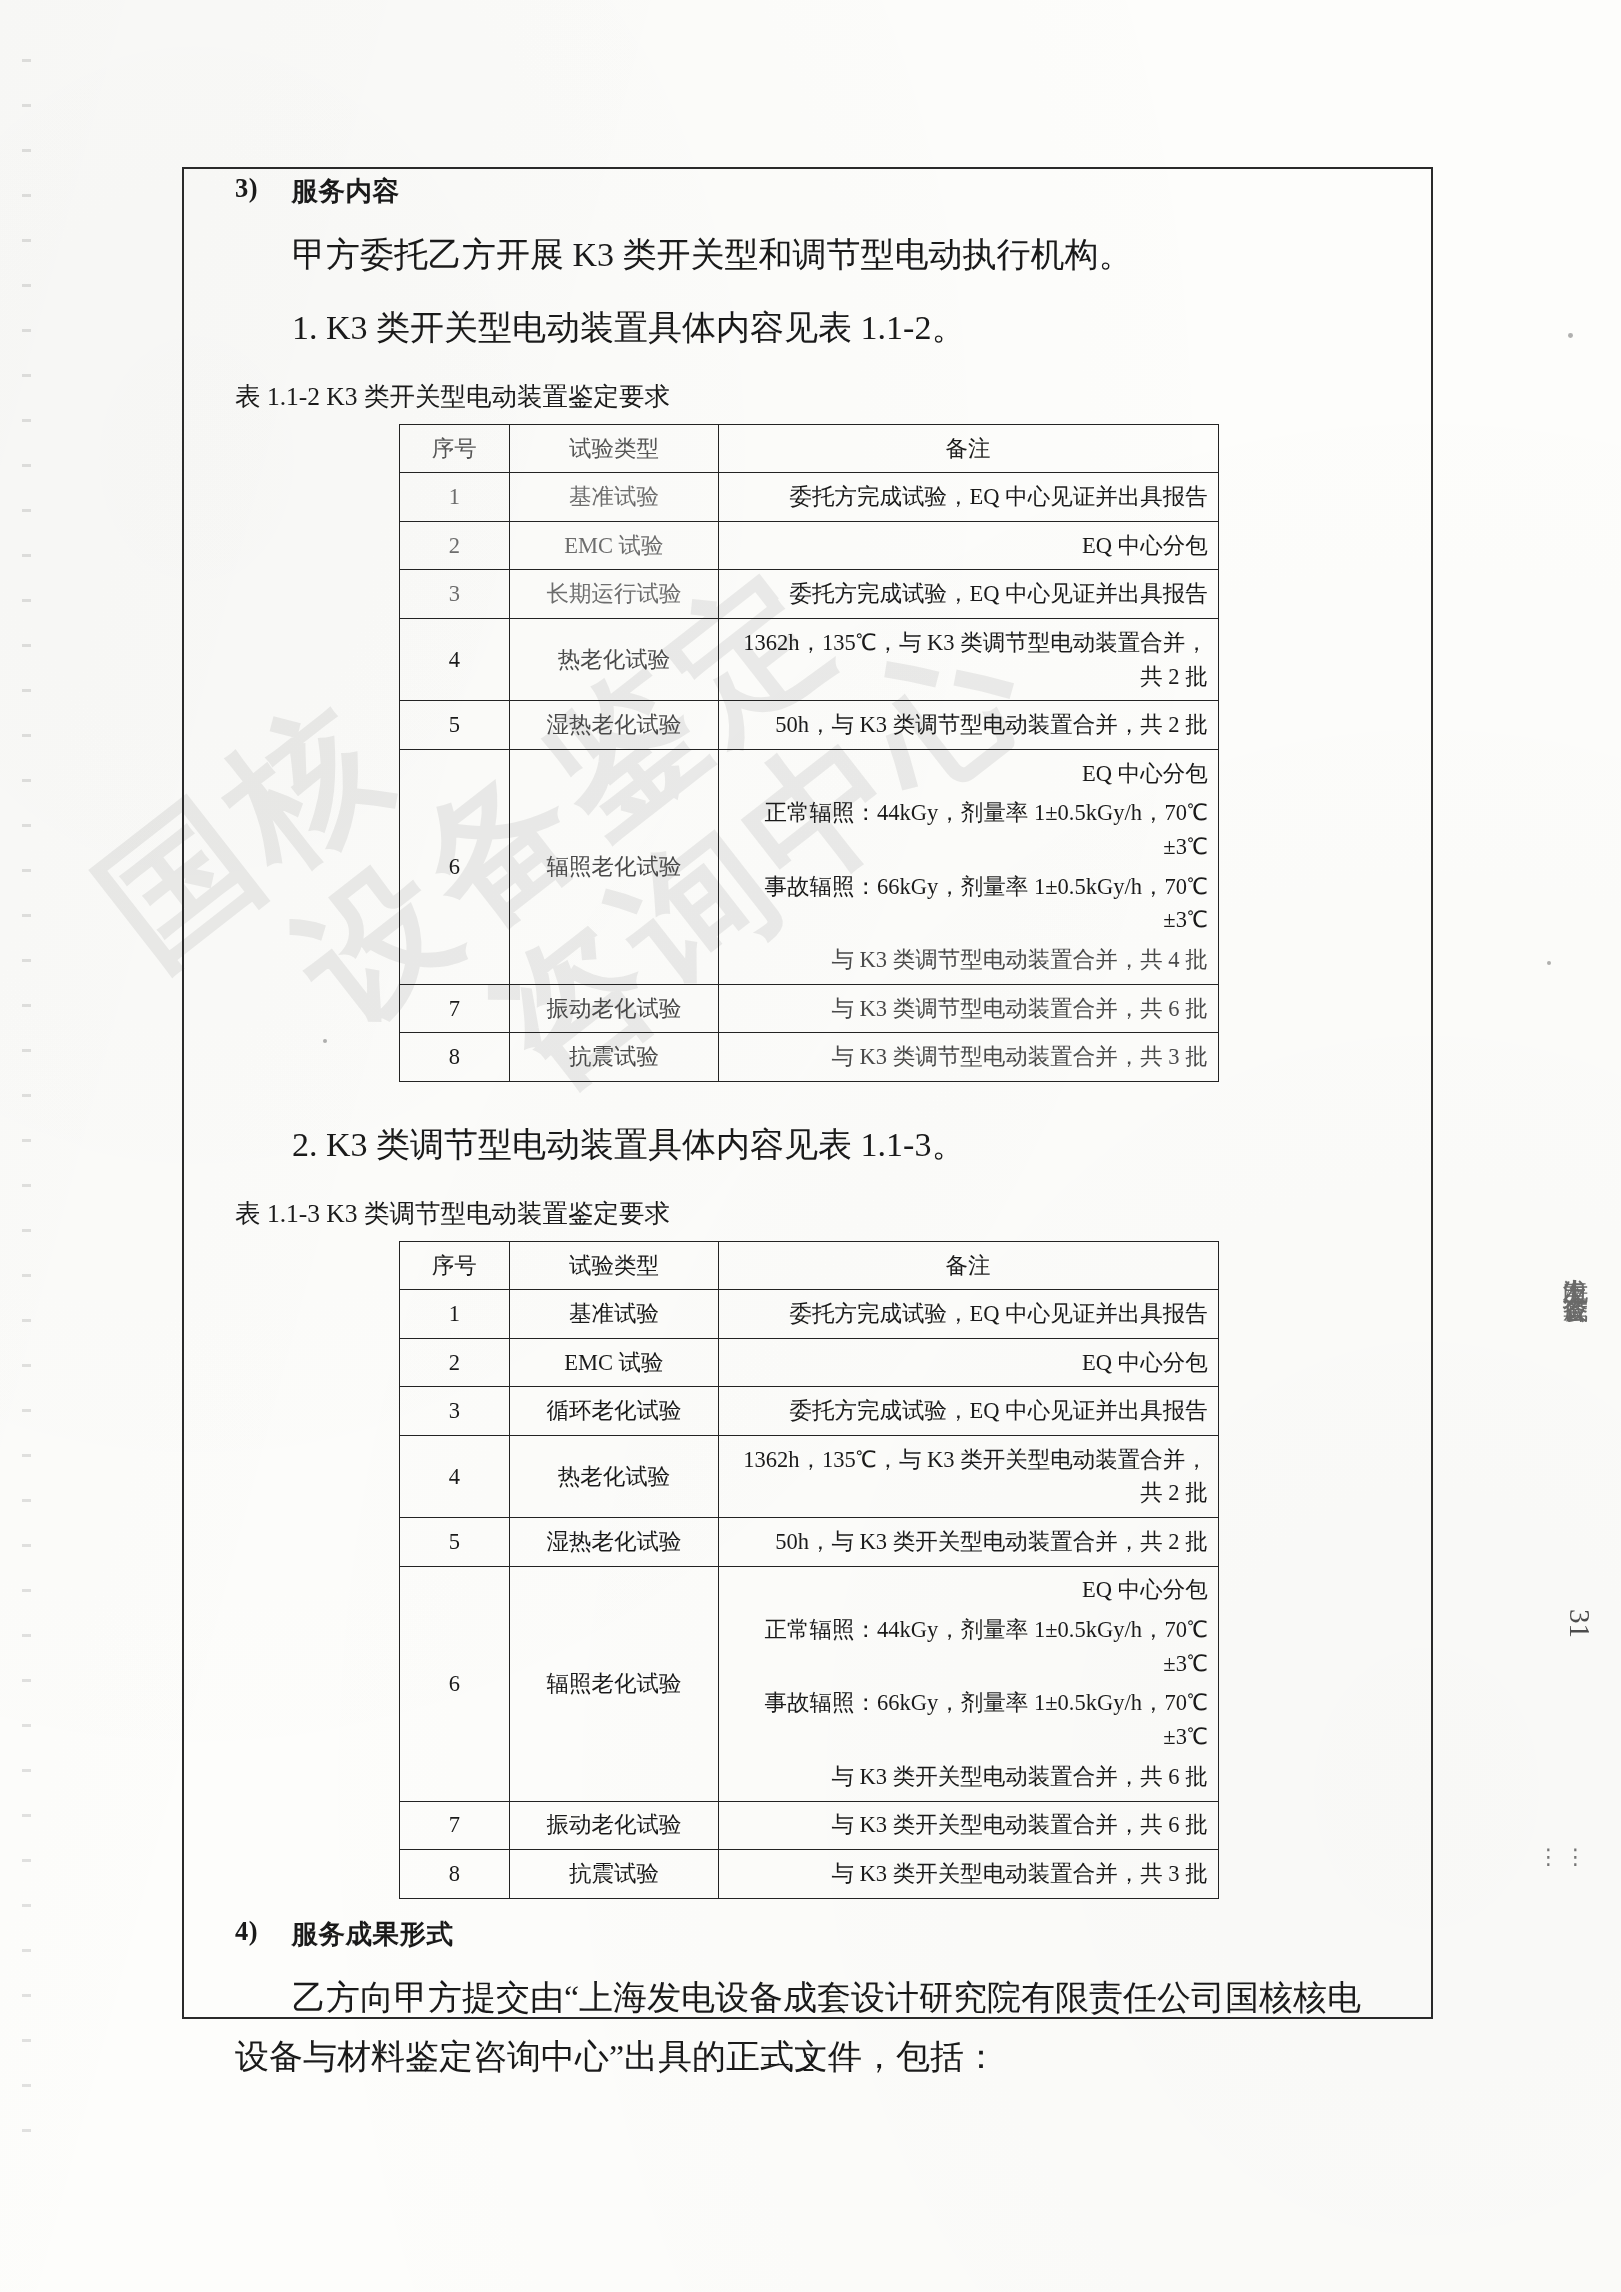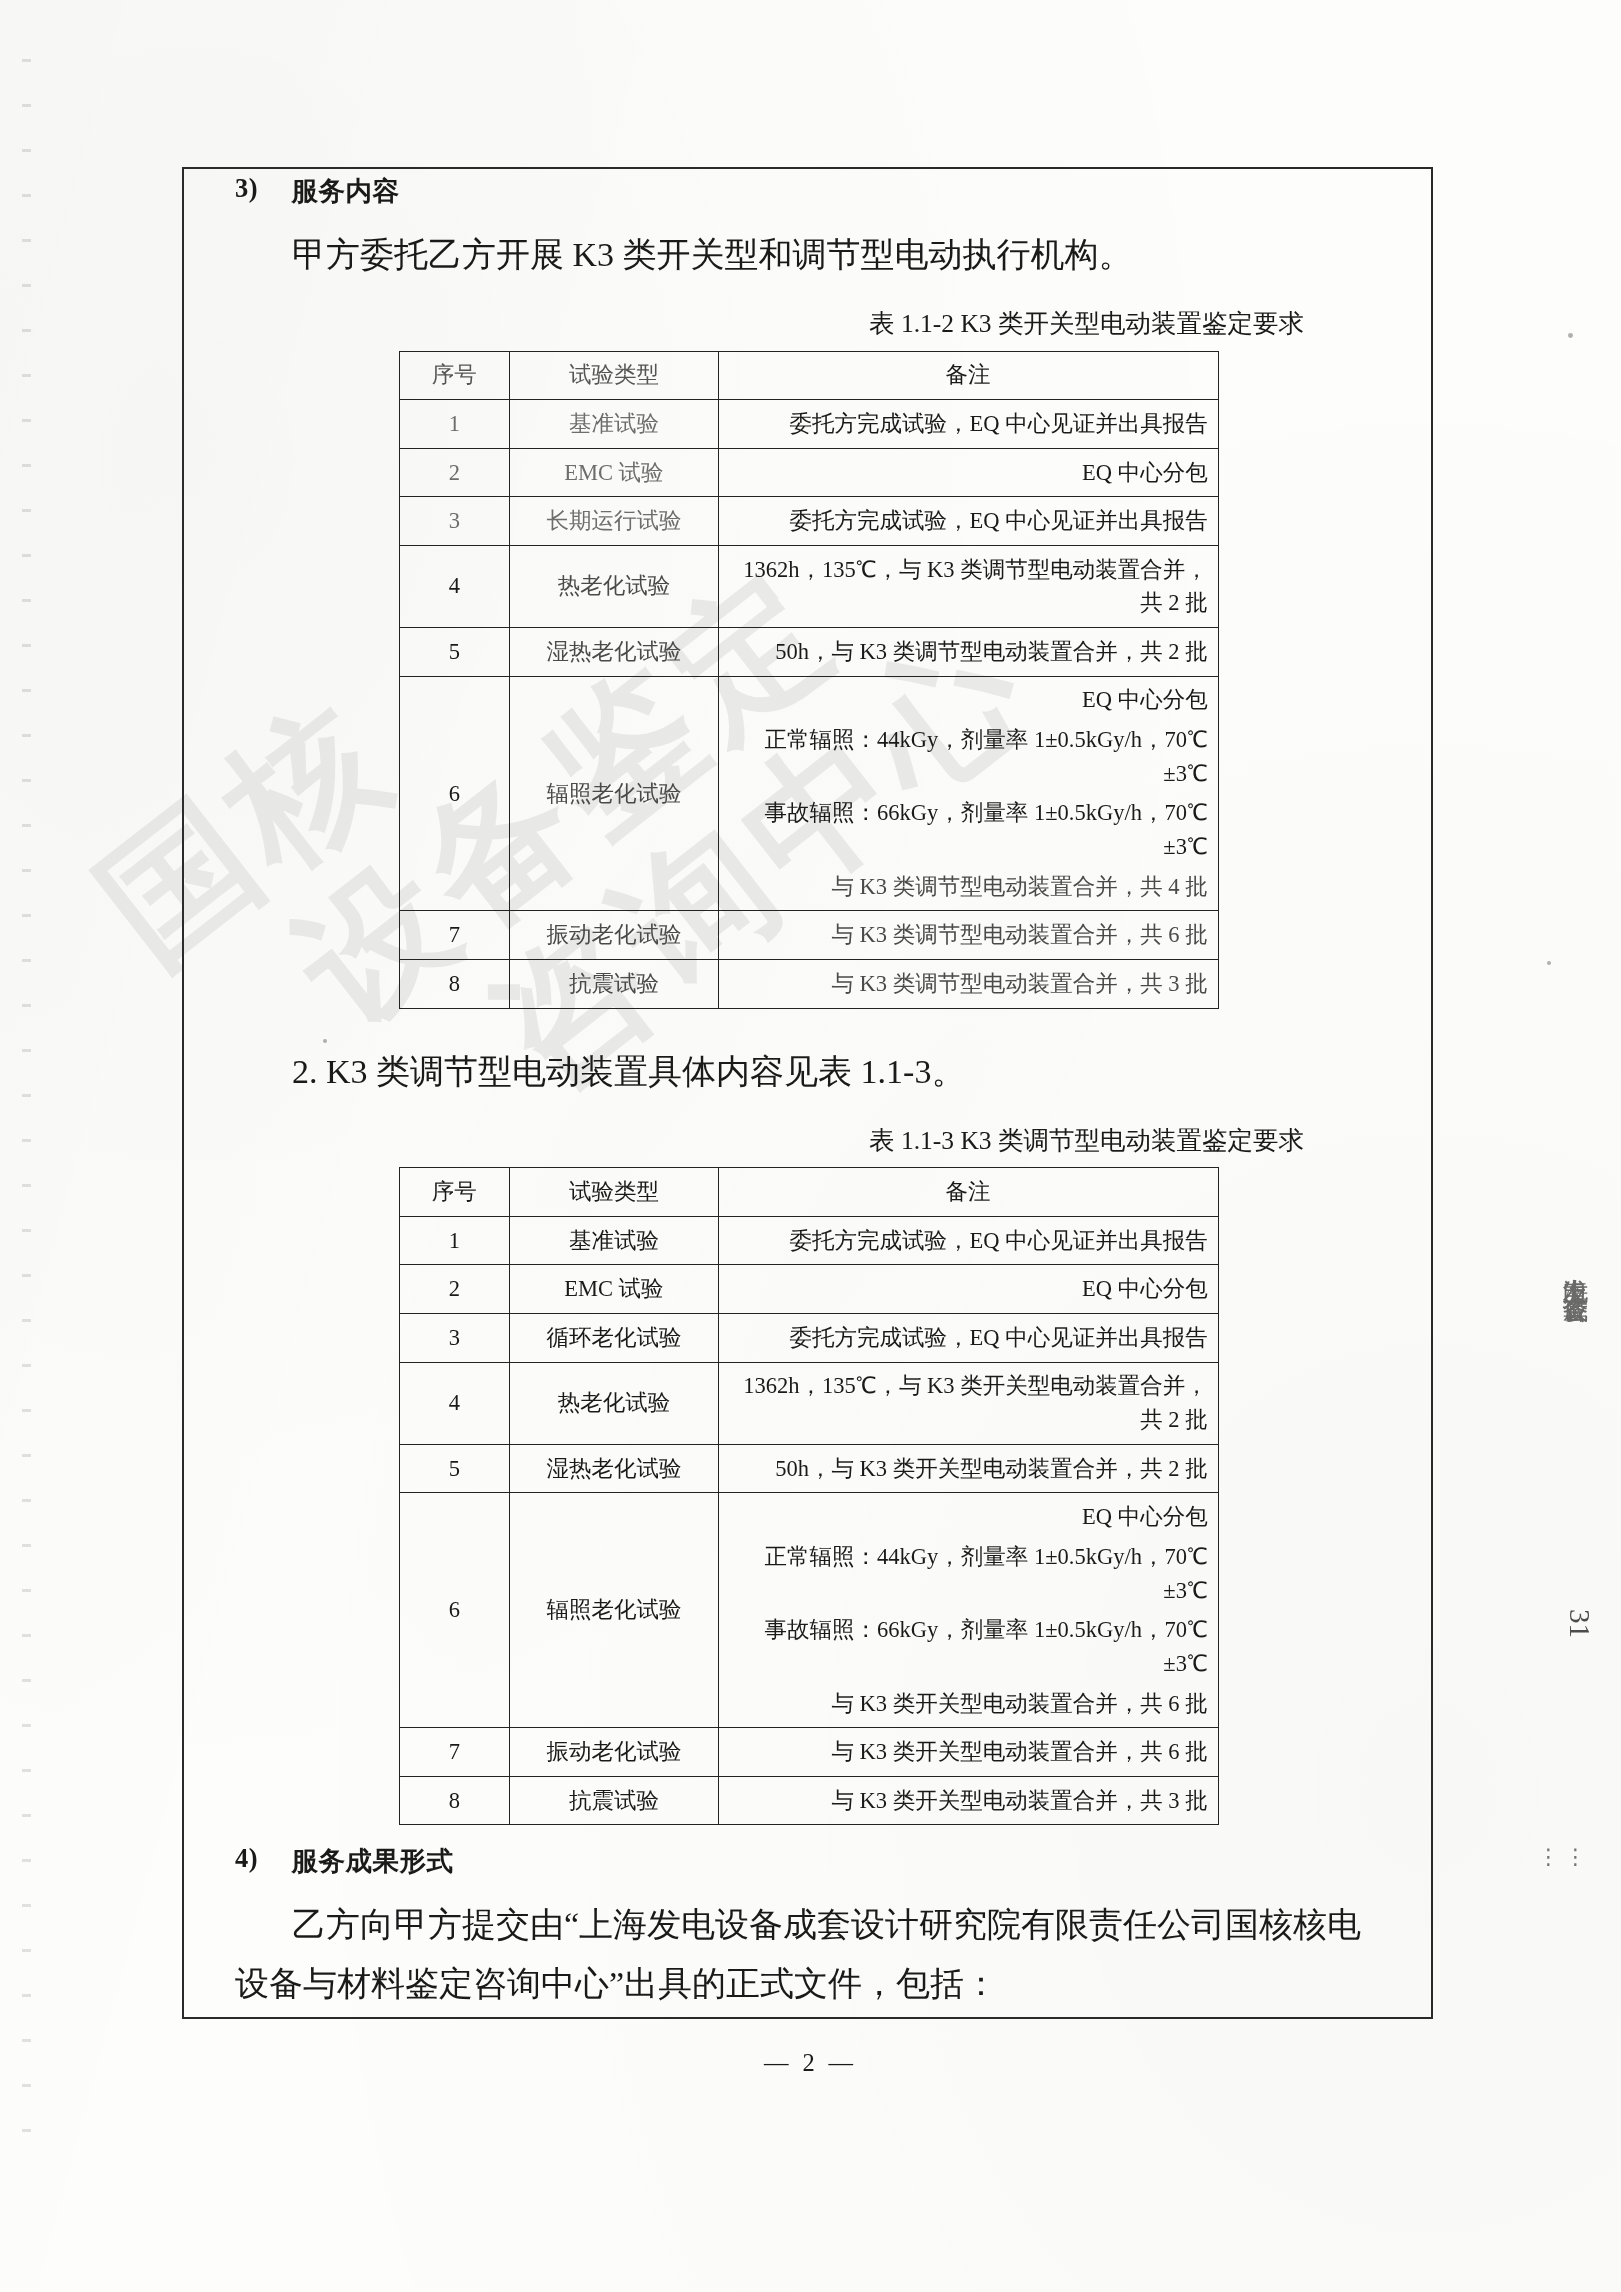--- a/index.html
+++ b/index.html
@@ -63,21 +63,21 @@
   .para {
     font-size: 34px;
     line-height: 1.75;
     margin: 0 0 13.7px 0;
     text-indent: 0;
     padding-left: 57px;
   }
 
   .tbl-caption {
     font-size: 25.5px;
-    text-align: right;
+    text-align: left;
     margin: 21.6px 0 9.8px 0;
     padding-right: 78px;
   }
 
   table.doc-table {
     border-collapse: collapse;
     margin: 2px auto;
     width: 820px;
     table-layout: fixed;
     padding-left: 35px;
@@ -211,20 +211,21 @@
 </div>
 
 <div class="content">
 
   <div class="sec-head">
     <span class="num">3)</span>
     <span>服务内容</span>
   </div>
 
   <p class="para">甲方委托乙方开展 K3 类开关型和调节型电动执行机构。</p>
+  <p class="para">1. K3 类开关型电动装置具体内容见表 1.1-2。</p>
 
   <div class="tbl-caption">表 1.1-2 K3 类开关型电动装置鉴定要求</div>
 
   <table class="doc-table">
     <tbody>
         <tr>
       <th class="col-no fade1">序号</th>
       <th class="col-type fade1">试验类型</th>
       <th class="col-note" style="text-align:center">备注</th>
     </tr>

